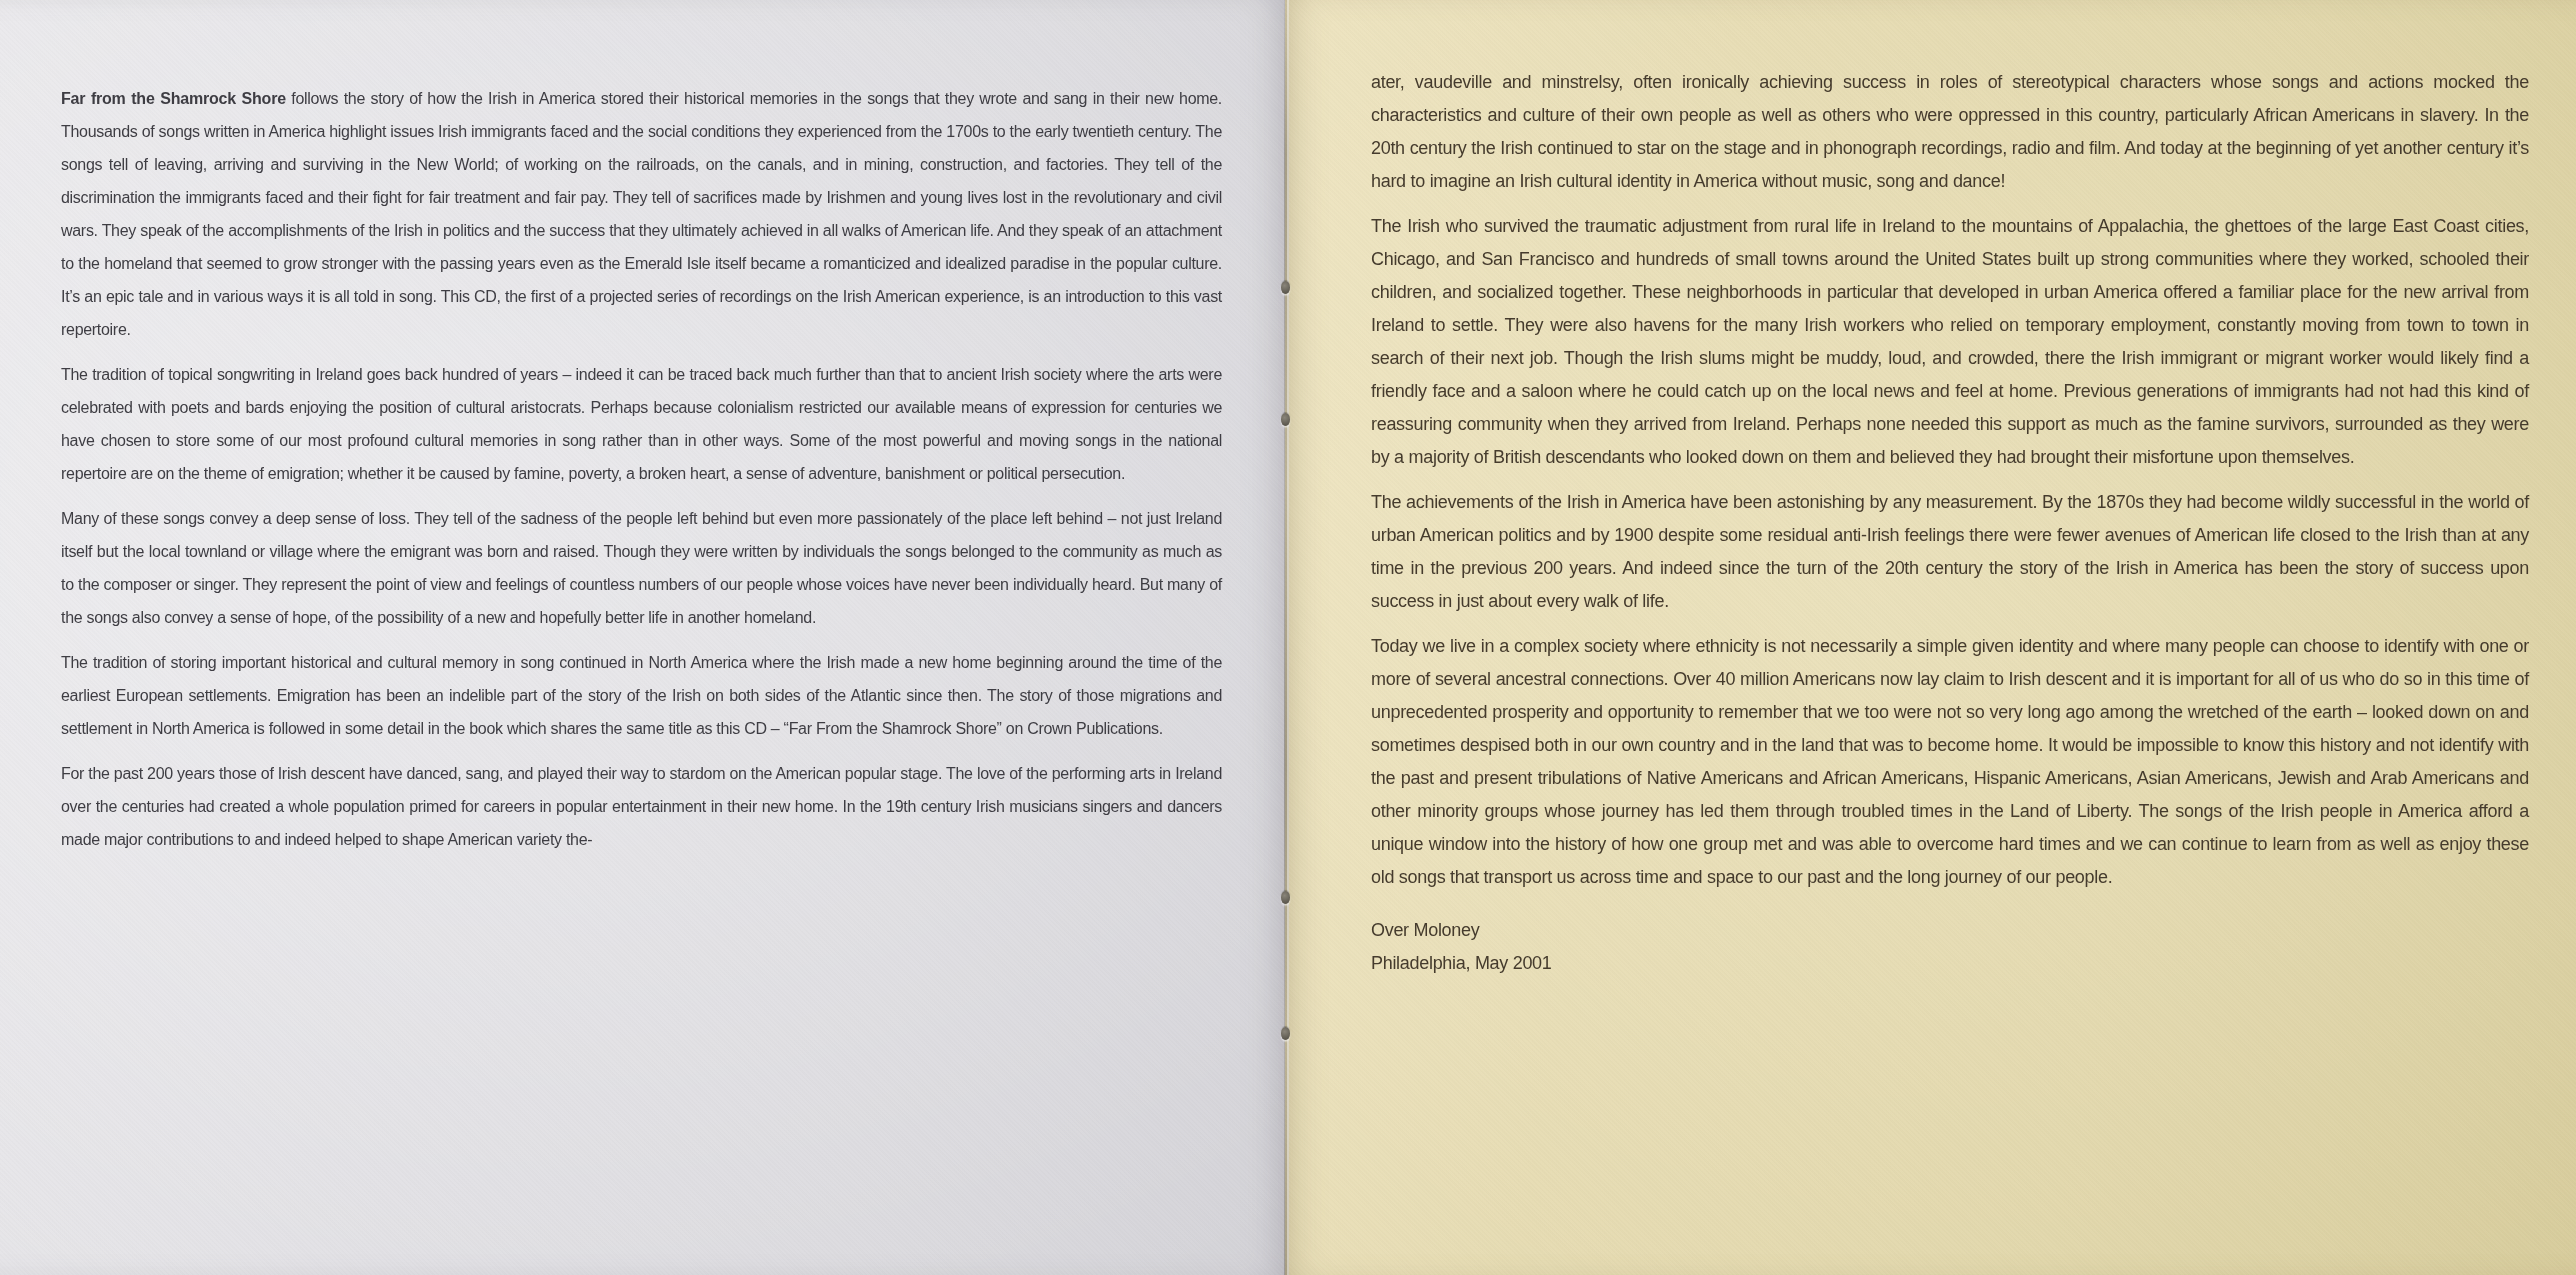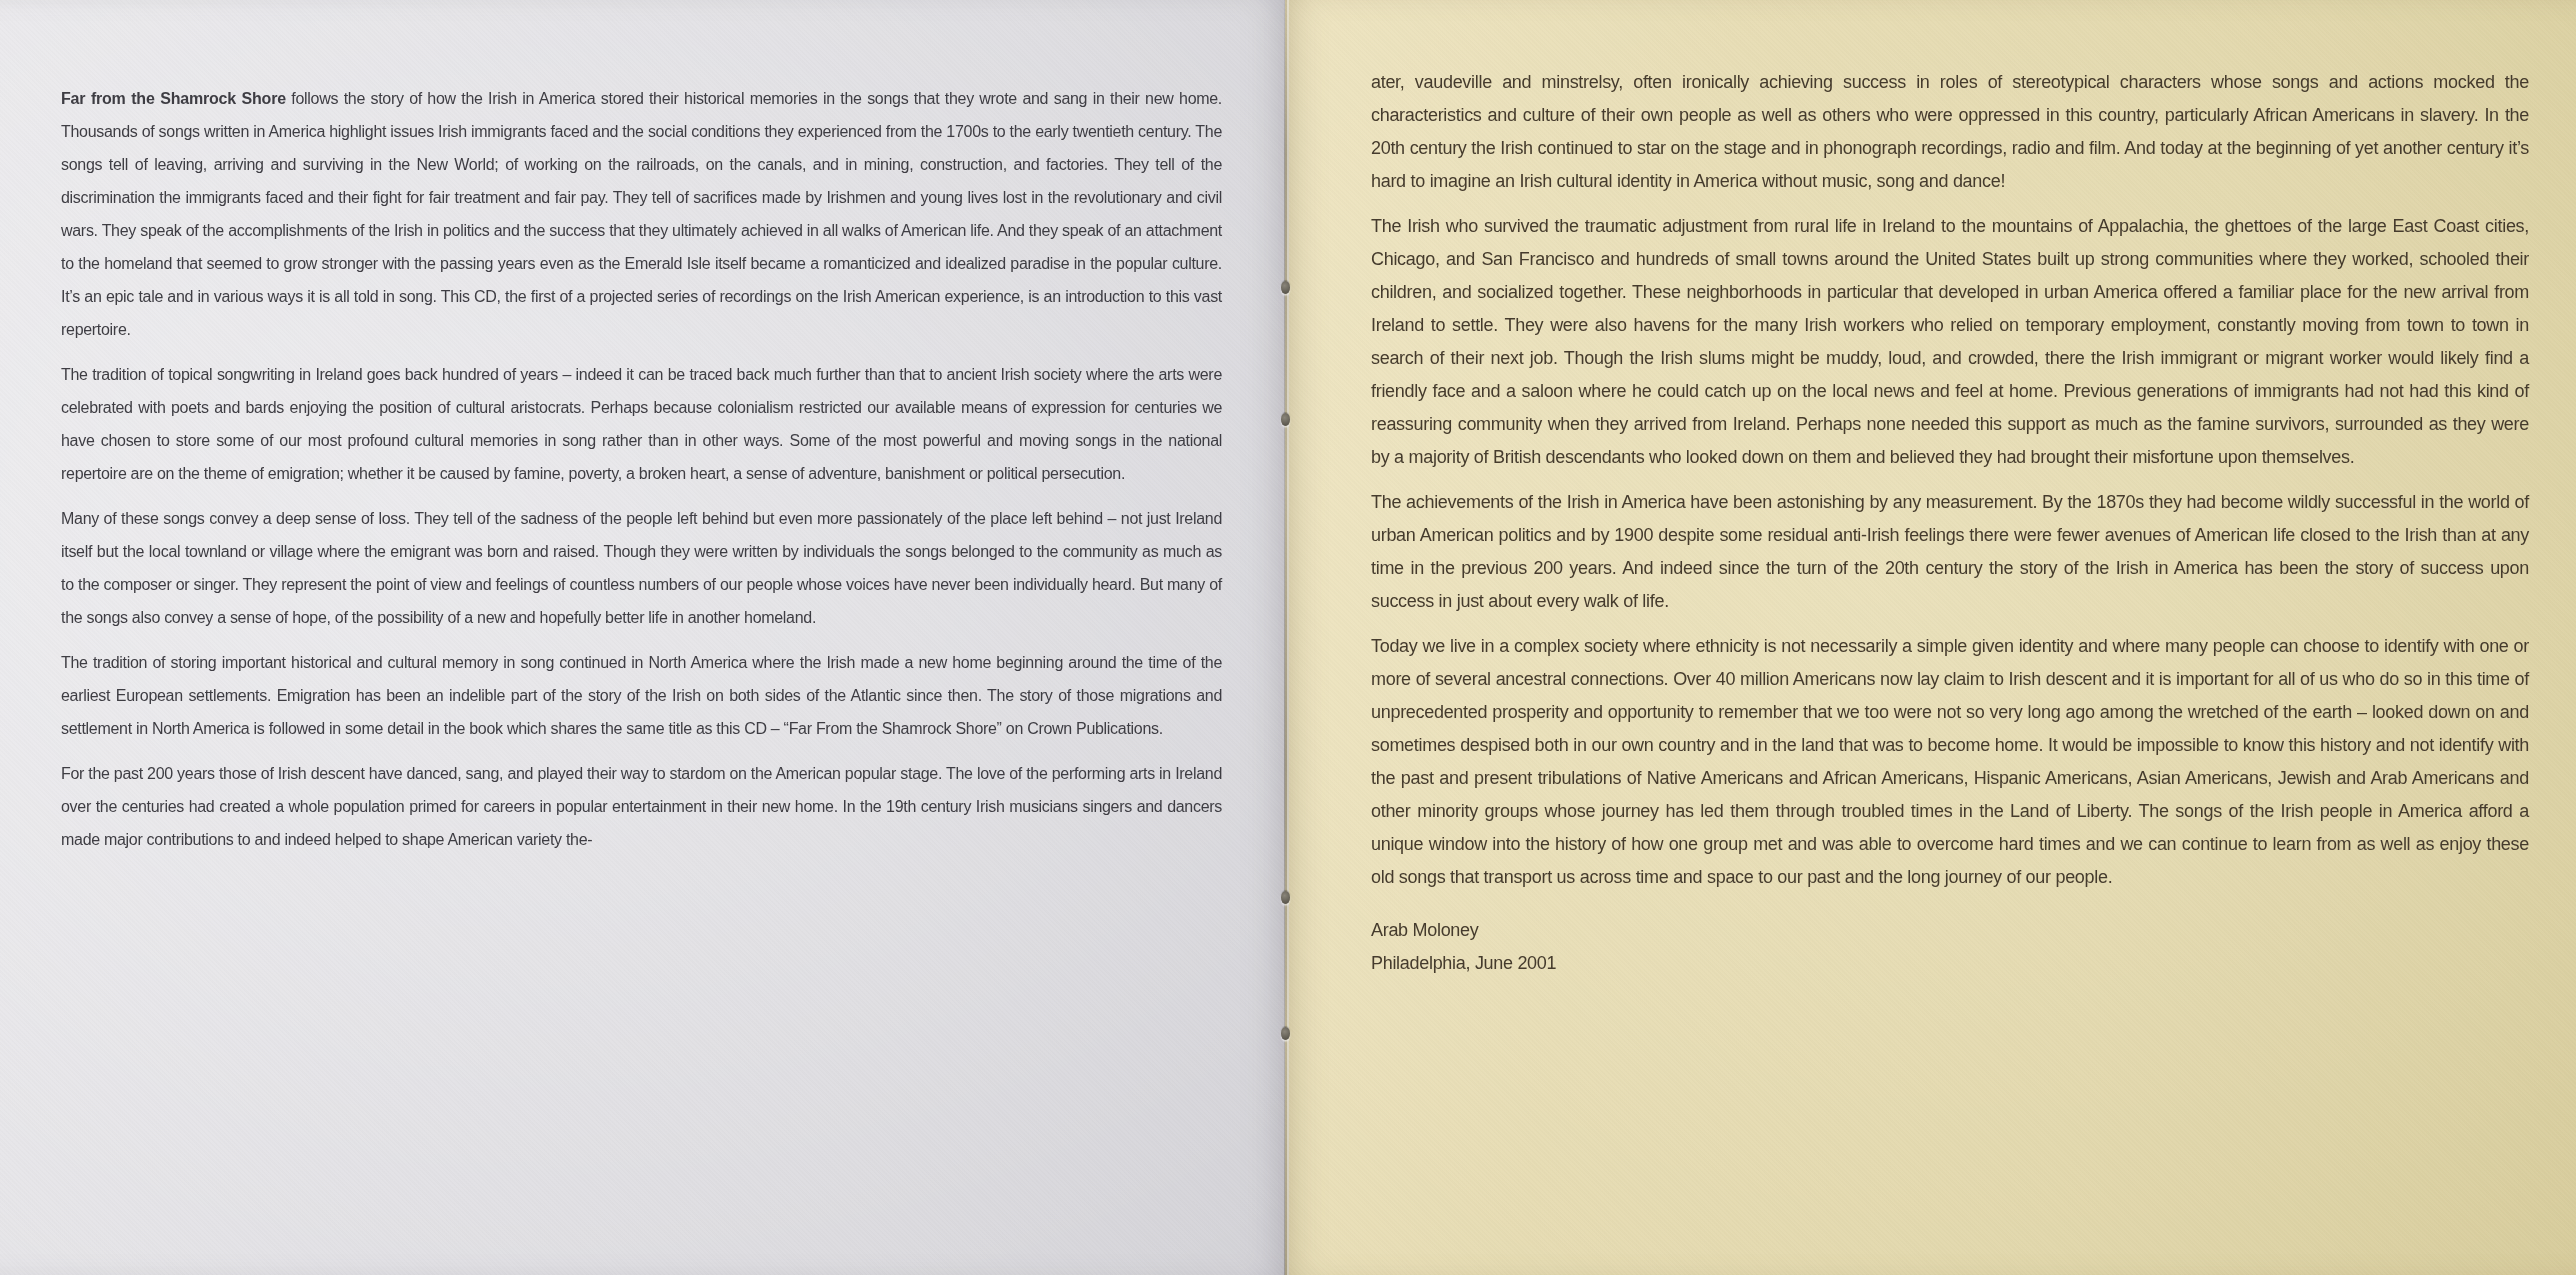--- a/index.html
+++ b/index.html
@@ -136,22 +136,22 @@
     </div>
   </div>
 
   <div class="page page-right">
     <div class="text-col">
       <p>ater, vaudeville and minstrelsy, often ironically achieving success in roles of stereotypical characters whose songs and actions mocked the characteristics and culture of their own people as well as others who were oppressed in this country, particularly African Americans in slavery. In the 20th century the Irish continued to star on the stage and in phonograph recordings, radio and film. And today at the beginning of yet another century it’s hard to imagine an Irish cultural identity in America without music, song and dance!</p>
       <p>The Irish who survived the traumatic adjustment from rural life in Ireland to the mountains of Appalachia, the ghettoes of the large East Coast cities, Chicago, and San Francisco and hundreds of small towns around the United States built up strong communities where they worked, schooled their children, and socialized together. These neighborhoods in particular that developed in urban America offered a familiar place for the new arrival from Ireland to settle. They were also havens for the many Irish workers who relied on temporary employment, constantly moving from town to town in search of their next job. Though the Irish slums might be muddy, loud, and crowded, there the Irish immigrant or migrant worker would likely find a friendly face and a saloon where he could catch up on the local news and feel at home. Previous generations of immigrants had not had this kind of reassuring community when they arrived from Ireland. Perhaps none needed this support as much as the famine survivors, surrounded as they were by a majority of British descendants who looked down on them and believed they had brought their misfortune upon themselves.</p>
       <p>The achievements of the Irish in America have been astonishing by any measurement. By the 1870s they had become wildly successful in the world of urban American politics and by 1900 despite some residual anti-Irish feelings there were fewer avenues of American life closed to the Irish than at any time in the previous 200 years. And indeed since the turn of the 20th century the story of the Irish in America has been the story of success upon success in just about every walk of life.</p>
       <p>Today we live in a complex society where ethnicity is not necessarily a simple given identity and where many people can choose to identify with one or more of several ancestral connections. Over 40 million Americans now lay claim to Irish descent and it is important for all of us who do so in this time of unprecedented prosperity and opportunity to remember that we too were not so very long ago among the wretched of the earth – looked down on and sometimes despised both in our own country and in the land that was to become home. It would be impossible to know this history and not identify with the past and present tribulations of Native Americans and African Americans, Hispanic Americans, Asian Americans, Jewish and Arab Americans and other minority groups whose journey has led them through troubled times in the Land of Liberty. The songs of the Irish people in America afford a unique window into the history of how one group met and was able to overcome hard times and we can continue to learn from as well as enjoy these old songs that transport us across time and space to our past and the long journey of our people.</p>
       <div class="signature-block">
-        <p class="sig-line">Arab Moloney</p>
-        <p class="sig-line">Philadelphia, June 2001</p>
+        <p class="sig-line">Over Moloney</p>
+        <p class="sig-line">Philadelphia, May 2001</p>
       </div>
     </div>
   </div>
 
   <div class="gutter">
     <div class="seam"></div>
     <div class="stitch" style="top: 281px;"></div>
     <div class="stitch" style="top: 413px;"></div>
     <div class="stitch" style="top: 891px;"></div>
     <div class="stitch" style="top: 1027px;"></div>

